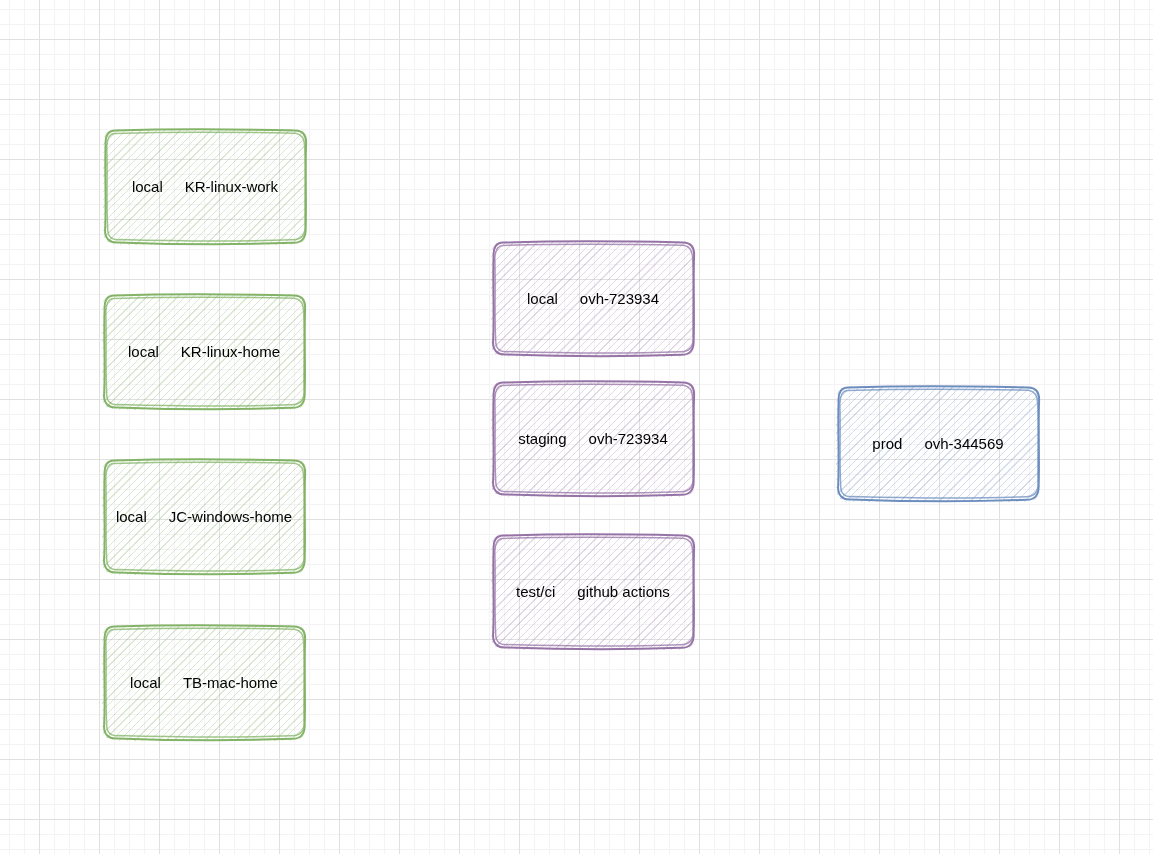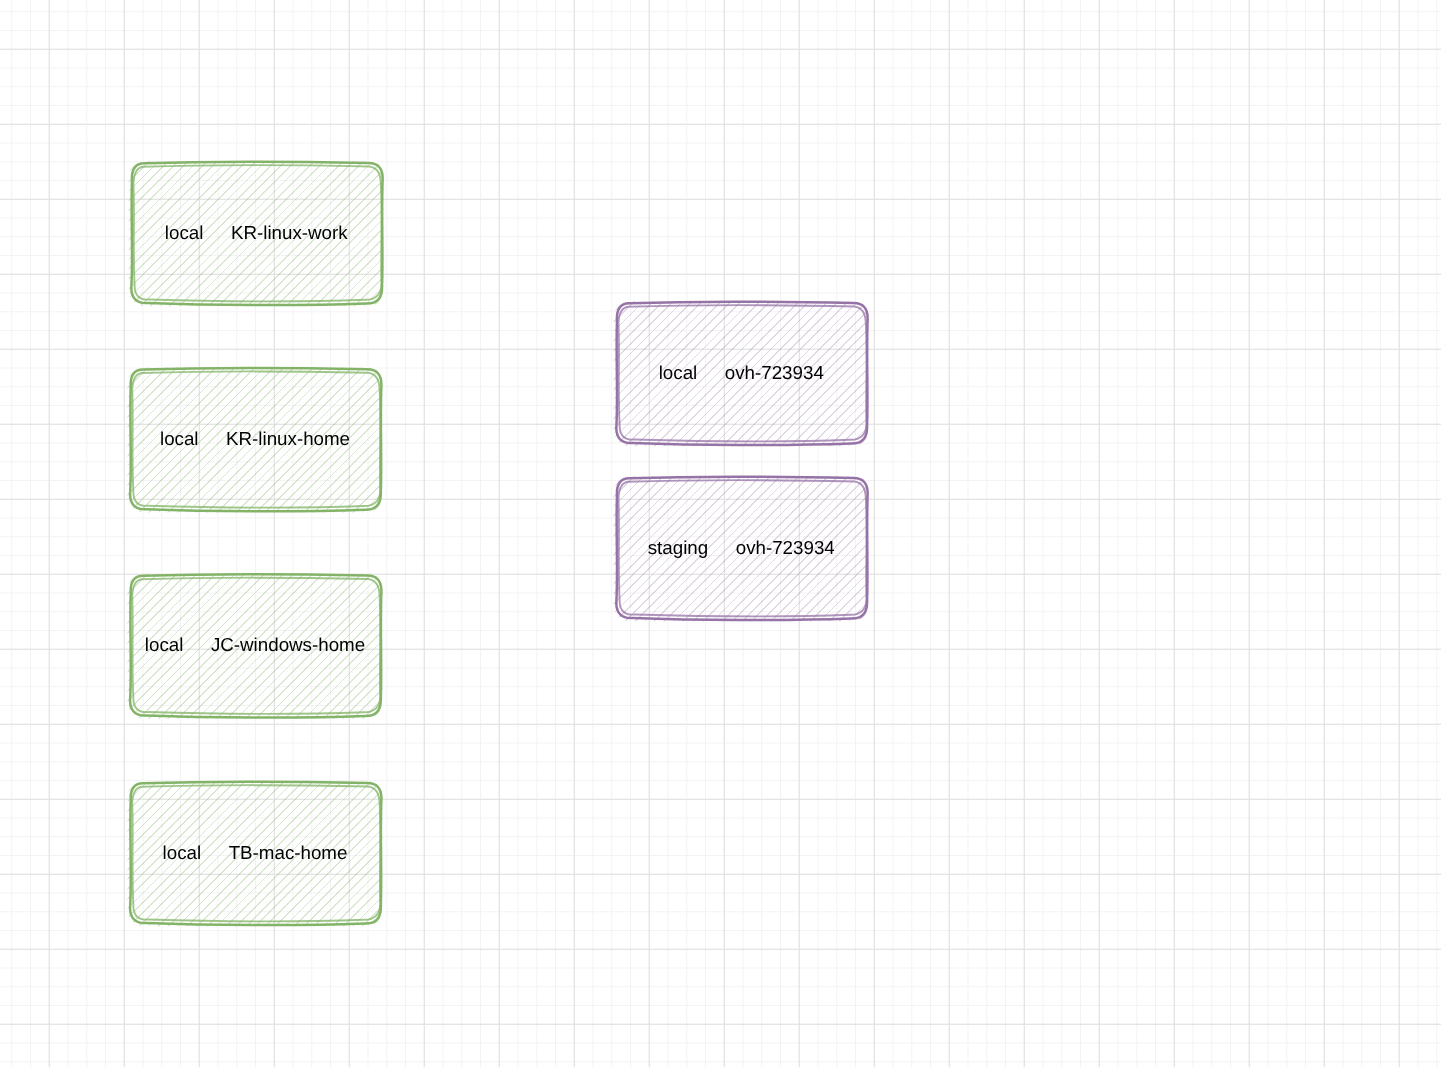--- a/index.html
+++ b/index.html
@@ -133,15 +133,33 @@
   <div class="node purple" style="left:488px; top:378px;">
     <svg class="sketch" viewBox="0 0 210 122" preserveAspectRatio="none">
         <use href="#sketch-rect"></use>
       </svg>
     <div class="node-label">
       <div>staging</div>
       <div>ovh-723934</div>
     </div>
   </div>
 
+  <div class="node purple" style="left:488px; top:531px;">
+    <svg class="sketch" viewBox="0 0 210 122" preserveAspectRatio="none">
+        <use href="#sketch-rect"></use>
+      </svg>
+    <div class="node-label">
+      <div>test/ci</div>
+      <div>github actions</div>
+    </div>
+  </div>
 
+  <div class="node blue" style="left:833px; top:383px;">
+    <svg class="sketch" viewBox="0 0 210 122" preserveAspectRatio="none">
+        <use href="#sketch-rect"></use>
+      </svg>
+    <div class="node-label">
+      <div>prod</div>
+      <div>ovh-344569</div>
+    </div>
+  </div>
 
 </div>
 
 </body></html>

